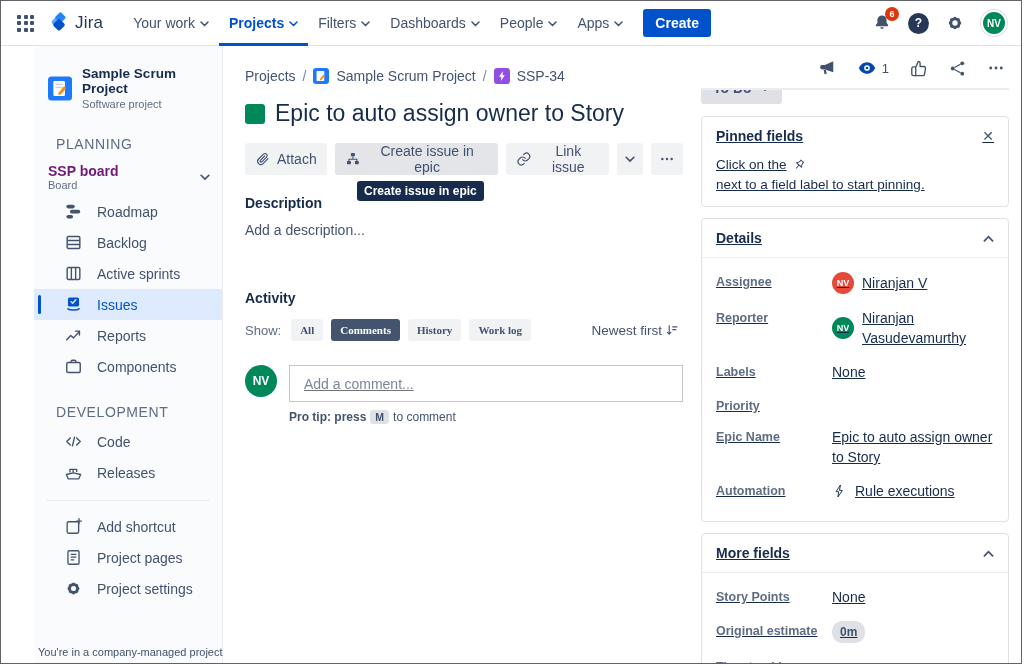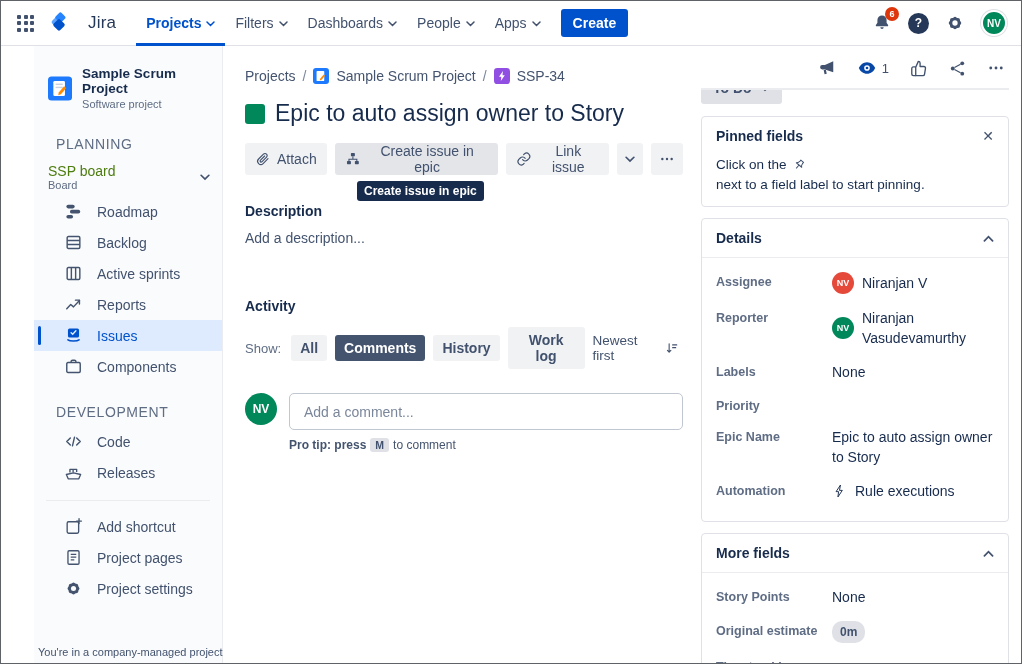--- a/index.html
+++ b/index.html
@@ -4,21 +4,21 @@
 <style>
   * { margin:0; padding:0; box-sizing:border-box; }
   html,body { width:1024px; height:666px; overflow:hidden; }
   body { font-family:"Liberation Sans", sans-serif; color:#172B4D; background:#fff; }
   .app { width:1022px; height:664px; border:1px solid #5f6368; display:flex; flex-direction:column; background:#fff; overflow:hidden; }
 
   
   .topnav { height:45px; flex:none; display:flex; align-items:center; padding:0 14px 0 16px; border-bottom:1px solid #DFE1E6; background:#fff; }
   .grid-icon { display:grid; grid-template-columns:repeat(3,4px); grid-gap:2.5px; margin-right:14px; cursor:pointer; }
   .grid-icon i { width:4px; height:4px; background:#42526E; border-radius:1px; }
-  .logo { display:flex; align-items:center; gap:18px; margin-right:20px; cursor:pointer; }
+  .logo { display:flex; align-items:center; gap:5px; margin-right:20px; cursor:pointer; }
   .logo-text { font-size:17px; color:#253858; letter-spacing:.2px; }
   .nav-items { display:flex; align-items:stretch; height:45px; }
   .nav-item { display:flex; align-items:center; gap:5px; padding:0 10px; font-size:14px; color:#42526E; cursor:pointer; border-bottom:3px solid transparent; padding-top:3px; }
   .nav-item.active { color:#0052CC; border-bottom-color:#0052CC; font-weight:600; }
   .nav-item svg { margin-top:2px; }
   .create-btn { margin-left:10px; background:#0052CC; color:#fff; font-size:14px; font-weight:600; border:none; border-radius:3px; padding:6px 12px; cursor:pointer; }
   .nav-right { margin-left:auto; display:flex; align-items:center; gap:16px; }
   .search-box { display:flex; align-items:center; gap:6px; width:154px; height:29px; border:2px solid #DFE1E6; border-radius:5px; padding:0 8px; background:#fff; }
   .search-box input { border:none; outline:none; width:100%; font-size:13.5px; color:#172B4D; font-family:inherit; }
   .search-box input::placeholder { color:#7A869A; }
@@ -30,21 +30,21 @@
   
   .body-row { flex:1; display:flex; min-height:0;padding-left:33px; }
 
   
   .sidebar { width:189px; flex:none; background:#FAFBFC; border-right:1px solid #EBECF0; display:flex; flex-direction:column; padding-top:20px; position:relative; }
   .proj-head { display:flex; align-items:center; gap:10px; padding:0 12px 4px 14px; }
   .proj-name { font-size:13.5px; font-weight:700; color:#172B4D; }
   .proj-type { font-size:11px; color:#5E6C84; margin-top:2px; }
   .section-label { font-size:14px; font-weight:400; letter-spacing:.6px; color:#5E6C84; padding:0 14px; margin:22px 8px 6px; }
   .board-item { display:flex; align-items:center; padding:5px 12px 5px 14px; cursor:pointer; }
-  .board-name { font-size:14px; color:#4d7c0f; }
+  .board-name { font-size:14px; color:#701a75;font-weight:bold; }
   .board-type { font-size:11px; color:#5E6C84; }
   .board-chevron { margin-left:auto; }
   .side-item { display:flex; align-items:center; gap:14px; padding:6px 12px 6px 30px; font-size:14px; color:#42526E; cursor:pointer; position:relative; min-height:31px; }
   .side-item svg { flex:none; }
   .side-item.selected { background:#DEEBFF; color:#0052CC; }
   .side-item.selected::before { content:""; position:absolute; left:4px; top:6px; bottom:6px; width:3px; border-radius:2px; background:#0052CC; }
   .side-divider { border-top:1px solid #EBECF0; margin:12px 12px 10px; }
   .side-footer { margin-top:auto; padding:10px 4px 18px; text-align:center; }
   .side-note { font-size:11px; color:#42526E; white-space:nowrap;margin-top:32px; }
   .learn-more { font-size:11.5px; color:#44546F; margin-top:14px; display:inline-block; cursor:pointer; }
@@ -56,45 +56,45 @@
   .crumb-sep { color:#7A869A; }
   .issue-title-row { display:flex; align-items:center; gap:10px; margin-top:16px; }
   .epic-square { width:20px; height:20px; border-radius:3px; background:#00875A; flex:none; }
   .issue-title { font-size:23px; font-weight:500; color:#172B4D; }
   .btn-row { display:flex; align-items:center; gap:8px; margin-top:16px; position:relative; }
   .tool-btn { display:flex; align-items:center; gap:6px; height:32px; padding:0 10px; border:none; border-radius:3px; background:#F1F2F4; color:#42526E; font-size:14px; font-family:inherit; cursor:pointer; }
   .tool-btn.hovered { background:#E3E5E9; }
   .tool-btn.small { padding:0 8px; }
   .tooltip { position:absolute; top:38px; left:112px; background:#172B4D; color:#fff; font-size:12px; font-weight:600; padding:3px 7px; border-radius:3px; white-space:nowrap; z-index:5; }
   .sec-label { font-size:14px; font-weight:700; color:#172B4D; }
-  .desc-label { margin-top:28px; }
+  .desc-label { margin-top:20px; }
   .desc-placeholder { margin-top:11px; font-size:14px; color:#44546F; cursor:text; }
   .activity-label { margin-top:52px; }
   .show-row { display:flex; align-items:center; gap:8px; margin-top:13px; }
   .show-label { font-size:13px; color:#5E6C84; margin-right:2px; }
-  .filter-btn { border:none; border-radius:3px; background:#F1F2F4; color:#42526E; font-size:14px; font-weight:600; padding:5px 9px; font-family:Liberation Sans, sans-serif; cursor:pointer; }
+  .filter-btn { border:none; border-radius:3px; background:#F1F2F4; color:#42526E; font-size:11px; font-weight:600; padding:5px 9px; font-family:Liberation Serif, serif; cursor:pointer; }
   .filter-btn.selected { background:#44546F; color:#fff; }
   .sort-ctl { margin-left:auto; display:flex; align-items:center; gap:3px; font-size:13.5px; color:#42526E; cursor:pointer; padding-right:4px; }
   .comment-row { display:flex; align-items:flex-start; gap:12px; margin-top:24px; }
   .c-avatar { width:32px; height:32px; border-radius:50%; background:#00875A; color:#fff; font-size:12px; font-weight:700; display:flex; align-items:center; justify-content:center; flex:none; }
-  .comment-input { flex:1; height:37px; border:1px solid #C1C7D0; border-radius:5px; padding:0 14px; font-size:14px; font-family:inherit; color:#be185d; outline:none; }
+  .comment-input { flex:1; height:37px; border:1px solid #C1C7D0; border-radius:0; padding:0 14px; font-size:14px; font-family:inherit; color:#737373; outline:none;text-decoration:underline; }
   .comment-input::placeholder { color:#7A869A; }
   .protip { margin:8px 0 0 44px; font-size:12px; color:#44546F; display:flex; align-items:center; gap:4px; }
   .protip b { font-weight:700; }
   .keycap { background:#DFE1E6; border-radius:3px; padding:1px 5px; font-size:10.5px; font-weight:700; color:#42526E; }
 
   
   .rightcol { width:320px; flex:none; padding:6px 12px 0 0; display:flex; flex-direction:column; }
   .rc-header { display:flex; align-items:center; justify-content:flex-end; gap:20px; padding:6px 4px 10px; border-bottom:2px solid #EBECF0; background:#fff; z-index:3; }
   .rc-header .icon-btn { color:#42526E; }
   .watch-wrap { display:flex; align-items:center; gap:5px; font-size:13px; color:#42526E; cursor:pointer; }
   .rc-body { flex:1; overflow:hidden; }
   .todo-clip { height:15px; overflow:hidden; margin-top:0; }
   .status-btn { display:flex; align-items:center; gap:8px; height:32px; margin-top:-18px; padding:0 12px; background:#DFE1E6; border:none; border-radius:3px; color:#42526E; font-size:14px; font-weight:600; font-family:inherit; cursor:pointer; }
-  .card { border:1px solid #DFE1E6; border-radius:4px; margin-top:11px; background:#fff; }
+  .card { border:1px solid #DFE1E6; border-radius:4px; margin-top:11px; background:#fff;text-decoration:underline; }
   .card-head { display:flex; align-items:center; justify-content:space-between; padding:11px 14px; font-size:14px; font-weight:700; color:#172B4D; cursor:pointer; }
   .card-head.bordered { border-bottom:1px solid #EBECF0; }
   .pinned-body { padding:2px 14px 14px; font-size:13.5px; color:#172B4D; display:flex; align-items:center; gap:5px; flex-wrap:wrap; }
   .close-x { color:#42526E; font-size:14px; cursor:pointer; font-weight:400; }
   .card-body { padding:14px 14px 6px; }
   .frow { display:flex; margin-bottom:14px; }
   .flabel { width:116px; flex:none; font-size:12.5px; font-weight:600; color:#5E6C84; padding-top:3px; }
   .fvalue { flex:1; font-size:14px; color:#172B4D; display:flex; align-items:center; gap:8px; line-height:20px; }
   .fvalue.block { display:block; }
   .mini-av { width:22px; height:22px; border-radius:50%; color:#fff; font-size:9px; font-weight:700; display:flex; align-items:center; justify-content:center; flex:none; }
@@ -122,20 +122,26 @@
       </div>
     <div class="logo">
       <svg width="22" height="22" viewBox="0 0 24 24">
         <rect x="9" y="1.5" width="9" height="9" rx="2" fill="#2684FF" transform="rotate(45 13.5 6)"></rect>
         <rect x="5" y="6.5" width="9" height="9" rx="2" fill="#2684FF" transform="rotate(45 9.5 11)" opacity="0.75"></rect>
         <rect x="7" y="9" width="10" height="10" rx="2" fill="#0052CC" transform="rotate(45 12 14)"></rect>
       </svg>
       <span class="logo-text">Jira</span>
     </div>
     <nav class="nav-items">
+      <div class="nav-item">
+          <span>Your work</span>
+          <svg width="9" height="6" viewBox="0 0 9 6">
+            <path d="M1 1l3.5 3.5L8 1" stroke="#42526E" stroke-width="1.5" fill="none" stroke-linecap="round"></path>
+          </svg>
+        </div>
       <div class="nav-item active">
           <span>Projects</span>
           <svg width="9" height="6" viewBox="0 0 9 6">
             <path d="M1 1l3.5 3.5L8 1" stroke="#0052CC" stroke-width="1.5" fill="none" stroke-linecap="round"></path>
           </svg>
         </div>
       <div class="nav-item">
           <span>Filters</span>
           <svg width="9" height="6" viewBox="0 0 9 6">
             <path d="M1 1l3.5 3.5L8 1" stroke="#42526E" stroke-width="1.5" fill="none" stroke-linecap="round"></path>
@@ -233,36 +239,36 @@
       </div>
       <div class="side-item">
         <svg width="19" height="19" viewBox="0 0 24 24">
             <g stroke="#44546F" stroke-width="1.8" fill="none">
               <rect x="4" y="4.5" width="16" height="15" rx="1.5"></rect>
               <path d="M9.3 4.5v15M14.7 4.5v15"></path>
             </g>
           </svg>
         <span>Active sprints</span>
       </div>
+      <div class="side-item selected">
+        <svg width="19" height="19" viewBox="0 0 24 24">
+            <rect x="5" y="3" width="14" height="11.5" rx="2" fill="#0052CC"></rect>
+            <path d="M9 8.5l2 2 4-4.5" stroke="#DEEBFF" stroke-width="1.8" fill="none" stroke-linecap="round"></path>
+            <path d="M5 17.5c2.2 2 11.8 2 14 0" stroke="#0052CC" stroke-width="2" fill="none" stroke-linecap="round"></path>
+          </svg>
+        <span>Issues</span>
+      </div>
       <div class="side-item">
         <svg width="19" height="19" viewBox="0 0 24 24">
             <g stroke="#44546F" stroke-width="1.8" fill="none" stroke-linecap="round" stroke-linejoin="round">
               <path d="M3.5 17.5l5-5.5 3.5 3 7.5-8"></path>
               <path d="M14.5 6.5h5v5"></path>
             </g>
           </svg>
         <span>Reports</span>
-      </div>
-      <div class="side-item selected">
-        <svg width="19" height="19" viewBox="0 0 24 24">
-            <rect x="5" y="3" width="14" height="11.5" rx="2" fill="#0052CC"></rect>
-            <path d="M9 8.5l2 2 4-4.5" stroke="#DEEBFF" stroke-width="1.8" fill="none" stroke-linecap="round"></path>
-            <path d="M5 17.5c2.2 2 11.8 2 14 0" stroke="#0052CC" stroke-width="2" fill="none" stroke-linecap="round"></path>
-          </svg>
-        <span>Issues</span>
       </div>
       <div class="side-item">
         <svg width="19" height="19" viewBox="0 0 24 24">
             <g stroke="#44546F" stroke-width="1.8" fill="none">
               <rect x="3.5" y="7" width="17" height="12.5" rx="1.5"></rect>
               <path d="M9 7V5.8A1.8 1.8 0 0110.8 4h2.4A1.8 1.8 0 0115 5.8V7"></path>
             </g>
           </svg>
         <span>Components</span>
       </div>

